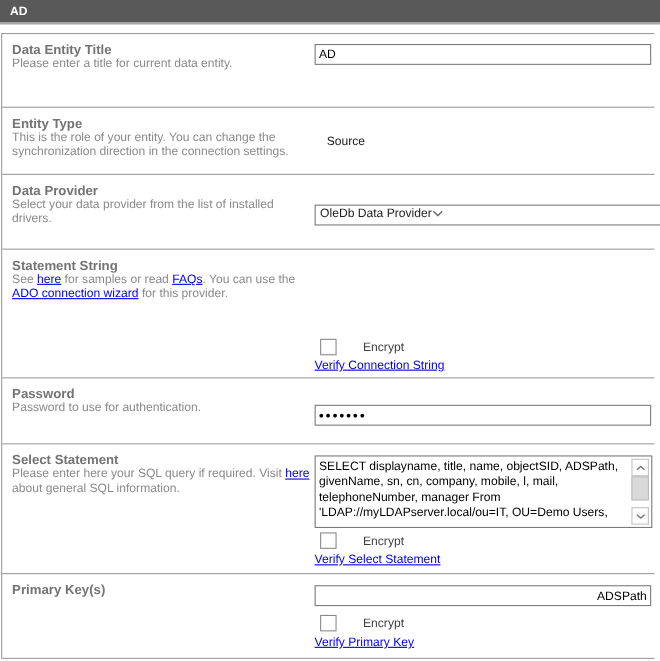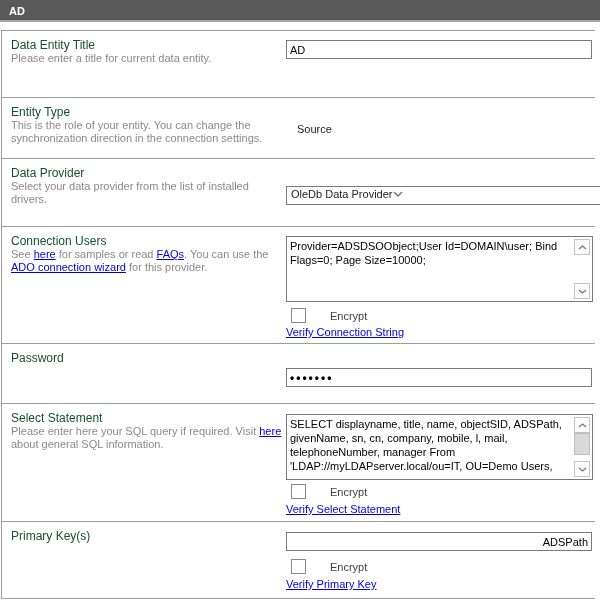--- a/index.html
+++ b/index.html
@@ -17,21 +17,21 @@
   }
   
   .panel{
     position:absolute;top:30px;left:1px;width:594px;
     border-top:1px solid #9d9d9d;border-left:1px solid #9d9d9d;
     box-sizing:border-box;background:#fff;
   }
   .section{position:relative;border-bottom:1px solid #9d9d9d;box-sizing:border-box}
   .s1{height:67px}.s2{height:61px}.s3{height:68px}.s4{height:117px}
   .s5{height:60px}.s6{height:118px}.s7{height:77px}
-  .title{position:absolute;left:9px;top:7px;font-weight:normal;font-size:12px;color:#14532d}
+  .title{position:absolute;left:9px;top:7px;font-weight:bold;font-size:12px;color:#737373}
   .desc{position:absolute;left:9px;top:21px;width:272px;font-size:11px;color:#8a8a8a;line-height:13px}
   a{color:#0000e6;text-decoration:underline;cursor:pointer}
   .vlink{position:absolute;left:284px;font-size:11px}
   
   .txt{
     position:absolute;left:284px;width:306px;height:19px;
     border:1px solid #7a7a7a;background:#fff;color:#000;
     font-family:"Liberation Sans",sans-serif;font-size:11px;
     padding:0 3px;box-sizing:border-box;outline:none;
   }
@@ -97,48 +97,34 @@
       <span>OleDb Data Provider</span>
       <span style="display:flex">
         <svg width="10" height="6" viewBox="0 0 10 6">
             <polyline points="1,1 5,5 9,1" fill="none" stroke="#6f6f6f" stroke-width="1.4"></polyline>
           </svg>
       </span>
     </div>
   </div>
 
   <div class="section s4">
-    <div class="title">Connection Users</div>
+    <div class="title">Statement String</div>
     <div class="desc">
       <span>See </span><a>here</a><span> for samples or read </span><a>FAQs</a><span>. You can use the </span><a>ADO connection wizard</a><span> for this provider.</span>
-    </div>
-    <div class="ta" style="top:9px">
-      <div class="ta-text">Provider=ADSDSOObject;User Id=DOMAIN\user; Bind Flags=0; Page Size=10000;</div>
-      <div class="sb">
-        <div class="sb-btn sb-up">
-          <svg width="9" height="5" viewBox="0 0 9 5">
-              <polyline points="1,4 4.5,1 8,4" fill="none" stroke="#7a7a7a" stroke-width="1.3"></polyline>
-            </svg>
-        </div>
-        <div class="sb-btn sb-down">
-          <svg width="9" height="5" viewBox="0 0 9 5">
-              <polyline points="1,1 4.5,4 8,1" fill="none" stroke="#7a7a7a" stroke-width="1.3"></polyline>
-            </svg>
-        </div>
-      </div>
     </div>
     <div class="enc" style="top:81px">
       <span class="cb"></span>
       <span class="enc-label">Encrypt</span>
     </div>
     <a class="vlink" style="top:99px">Verify Connection String</a>
   </div>
 
   <div class="section s5">
     <div class="title">Password</div>
+    <div class="desc">Password to use for authentication.</div>
     <input class="txt pwd" style="top: 24px;" type="text" value="•••••••">
   </div>
 
   <div class="section s6">
     <div class="title">Select Statement</div>
     <div class="desc">
       <span>Please enter here your SQL query if required. Visit </span><a>here</a><span> about general SQL information.</span>
     </div>
     <div class="ta" style="top:10px">
       <div class="ta-text">SELECT displayname, title, name, objectSID, ADSPath, givenName, sn, cn, company, mobile, l, mail, telephoneNumber, manager From 'LDAP://myLDAPserver.local/ou=IT, OU=Demo Users,</div>

